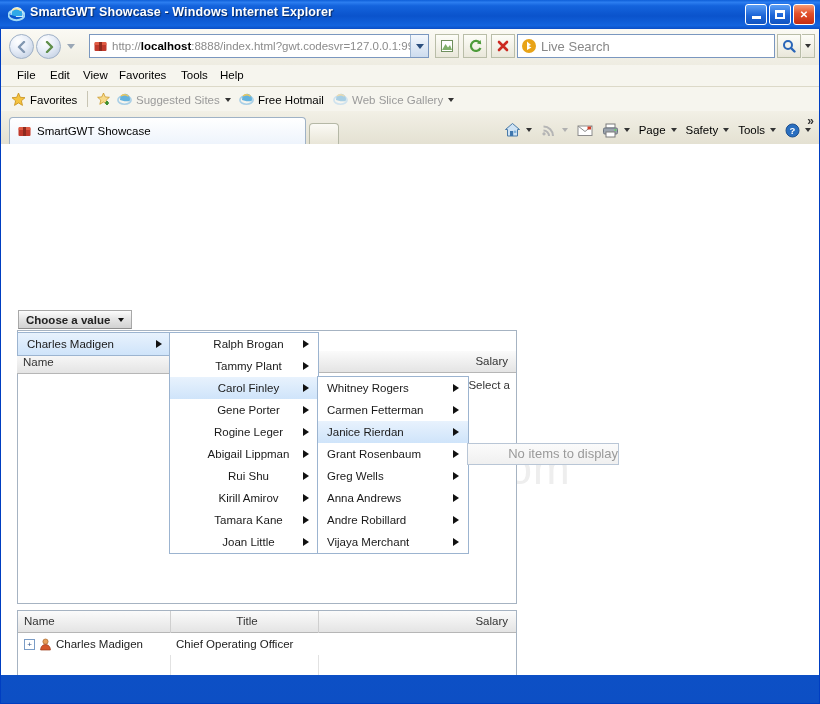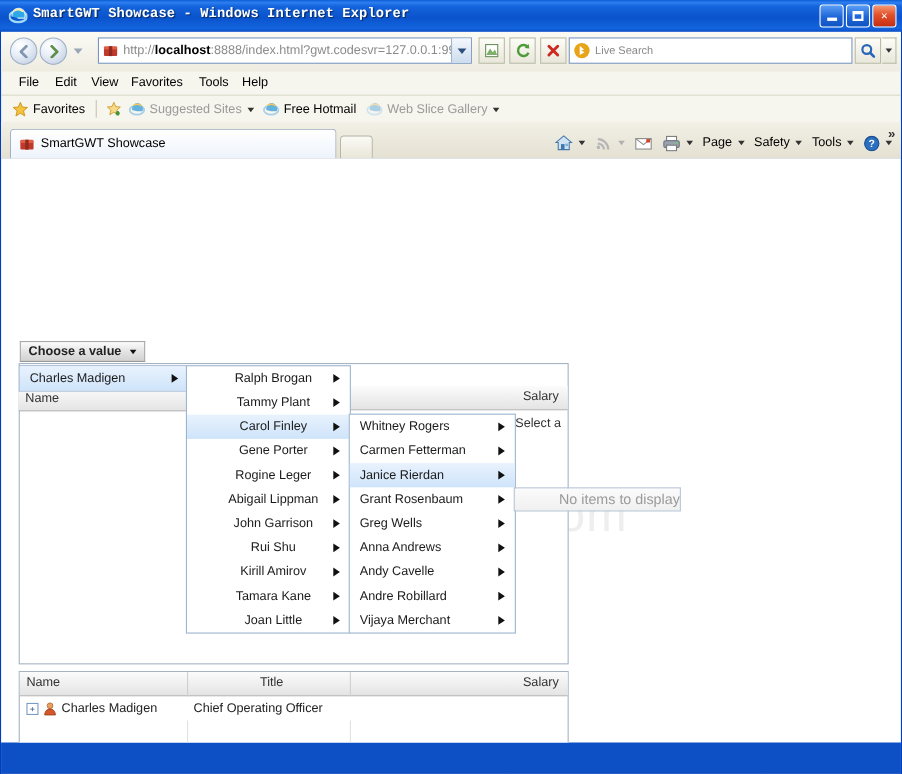--- a/index.html
+++ b/index.html
@@ -9,21 +9,21 @@
     font-size:11px;
     background:#d4d0c8;
   }
   #app{position:relative;width:820px;height:704px;}
 
   
   .win-frame{position:absolute;left:0;top:0;width:820px;height:704px;
     background:linear-gradient(to bottom,#0a56d6 0%,#1361e0 10%,#0b55d2 55%,#0d4fc4 100%);
     border:1px solid #003ec1;box-sizing:border-box;}
   .titlebar{position:absolute;left:0;top:0;width:820px;height:29px;
-    background:linear-gradient(to bottom,#0e5fd8 0%,#2c7ef0 8%,#1464dd 20%,#0a53cc 55%,#1364de 88%,#0b4fc6 100%);font-family:Liberation Mono, monospace;}
+    background:linear-gradient(to bottom,#0e5fd8 0%,#2c7ef0 8%,#1464dd 20%,#0a53cc 55%,#1364de 88%,#0b4fc6 100%);}
   .title-ico{position:absolute;left:8px;top:6px;width:17px;height:17px;}
   .title-text{position:absolute;left:30px;top:5px;color:#fff;font-size:12.5px;font-weight:bold;
     text-shadow:1px 1px 1px rgba(0,0,0,.55);white-space:nowrap;letter-spacing:.1px;}
   .wbtns{position:absolute;right:5px;top:4px;display:flex;gap:2px;}
   .wbtn{width:22px;height:21px;border:1px solid #fff;border-radius:3px;
     display:flex;align-items:center;justify-content:center;
     color:#fff;font-size:10px;font-weight:bold;box-sizing:border-box;}
   .wbtn.min{background:linear-gradient(to bottom,#5a9ef5,#1e66d8 55%,#1154c0);}
   .wbtn.max{background:linear-gradient(to bottom,#5a9ef5,#1e66d8 55%,#1154c0);}
   .wbtn.close{background:linear-gradient(to bottom,#f79b74,#e2502a 45%,#c62d12);}
@@ -55,21 +55,21 @@
     border-top:5px solid #2b4f7e;display:block;}
   .tbtn{position:absolute;top:5px;width:24px;height:24px;border:1px solid #b9bda8;
     background:linear-gradient(to bottom,#fdfdf8,#e9e7da);box-sizing:border-box;
     display:flex;align-items:center;justify-content:center;}
   .tbtn.compat{left:434px;}
   .tbtn.refresh{left:462px;}
   .tbtn.stop{left:490px;}
   .searchbar{position:absolute;left:516px;top:5px;width:258px;height:24px;background:#fff;
     border:1px solid #7a97bf;box-sizing:border-box;display:flex;align-items:center;}
   .s-ico{width:16px;height:16px;margin:0 4px 0 3px;flex:0 0 auto;}
-  .s-text{color:#888;font-size:10px;}
+  .s-text{color:#888;font-size:13px;}
   .sgo{position:absolute;left:776px;top:5px;width:24px;height:24px;border:1px solid #b9bda8;
     background:linear-gradient(to bottom,#fdfdf8,#e9e7da);box-sizing:border-box;
     display:flex;align-items:center;justify-content:center;}
   .sdrop{position:absolute;left:801px;top:5px;width:13px;height:24px;border:1px solid #b9bda8;
     border-left:none;background:linear-gradient(to bottom,#fdfdf8,#e9e7da);box-sizing:border-box;
     display:flex;align-items:center;justify-content:center;}
   .sdrop i{width:0;height:0;border-left:3px solid transparent;border-right:3px solid transparent;
     border-top:4px solid #333;}
 
   .menurow{position:absolute;left:0;top:36px;width:818px;height:21px;}
@@ -432,35 +432,33 @@
       </div>
     </div>
 
     <div class="menu" id="menu2">
       <div class="mrow"><span>Ralph Brogan</span><span class="marrow"></span></div>
       <div class="mrow"><span>Tammy Plant</span><span class="marrow"></span></div>
       <div class="mrow sel"><span>Carol Finley</span><span class="marrow"></span></div>
       <div class="mrow"><span>Gene Porter</span><span class="marrow"></span></div>
       <div class="mrow"><span>Rogine Leger</span><span class="marrow"></span></div>
       <div class="mrow"><span>Abigail Lippman</span><span class="marrow"></span></div>
-      <div class="mrow"><span>John Garrison</span><span class="marrow"></span></div>
       <div class="mrow"><span>Rui Shu</span><span class="marrow"></span></div>
       <div class="mrow"><span>Kirill Amirov</span><span class="marrow"></span></div>
       <div class="mrow"><span>Tamara Kane</span><span class="marrow"></span></div>
       <div class="mrow"><span>Joan Little</span><span class="marrow"></span></div>
     </div>
 
     <div class="menu" id="menu3">
       <div class="mrow"><span>Whitney Rogers</span><span class="marrow"></span></div>
       <div class="mrow"><span>Carmen Fetterman</span><span class="marrow"></span></div>
       <div class="mrow sel"><span>Janice Rierdan</span><span class="marrow"></span></div>
       <div class="mrow"><span>Grant Rosenbaum</span><span class="marrow"></span></div>
       <div class="mrow"><span>Greg Wells</span><span class="marrow"></span></div>
       <div class="mrow"><span>Anna Andrews</span><span class="marrow"></span></div>
-      <div class="mrow"><span>Andy Cavelle</span><span class="marrow"></span></div>
       <div class="mrow"><span>Andre Robillard</span><span class="marrow"></span></div>
       <div class="mrow"><span>Vijaya Merchant</span><span class="marrow"></span></div>
     </div>
 
     <div class="menu" id="menu4">
       <div class="empty-msg">No items to display</div>
     </div>
   </div>
 
   <div class="status">

